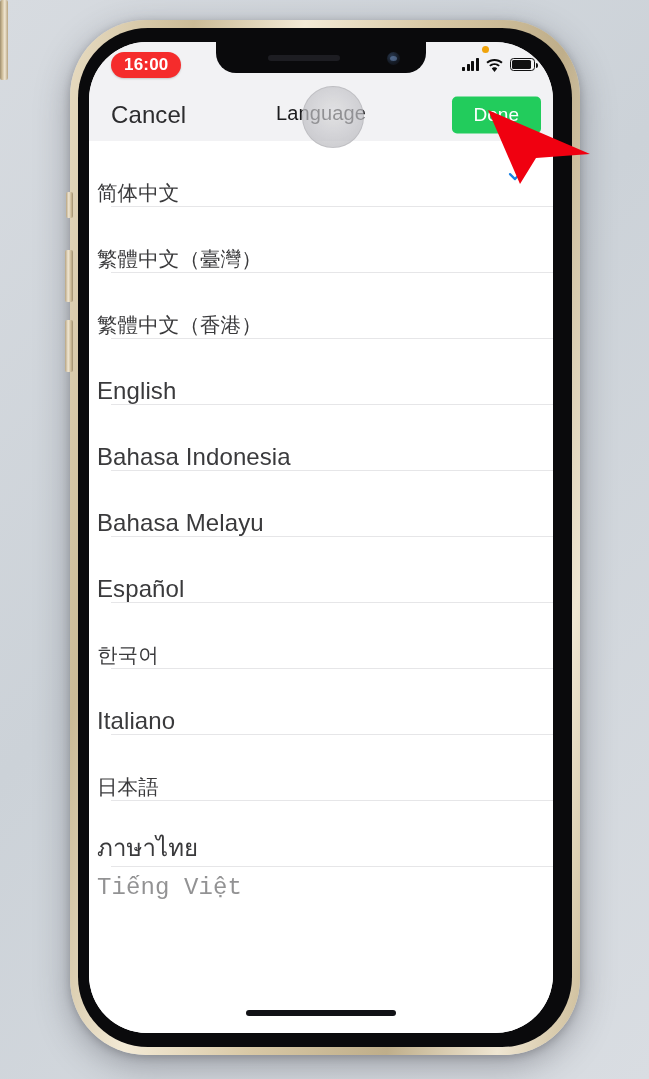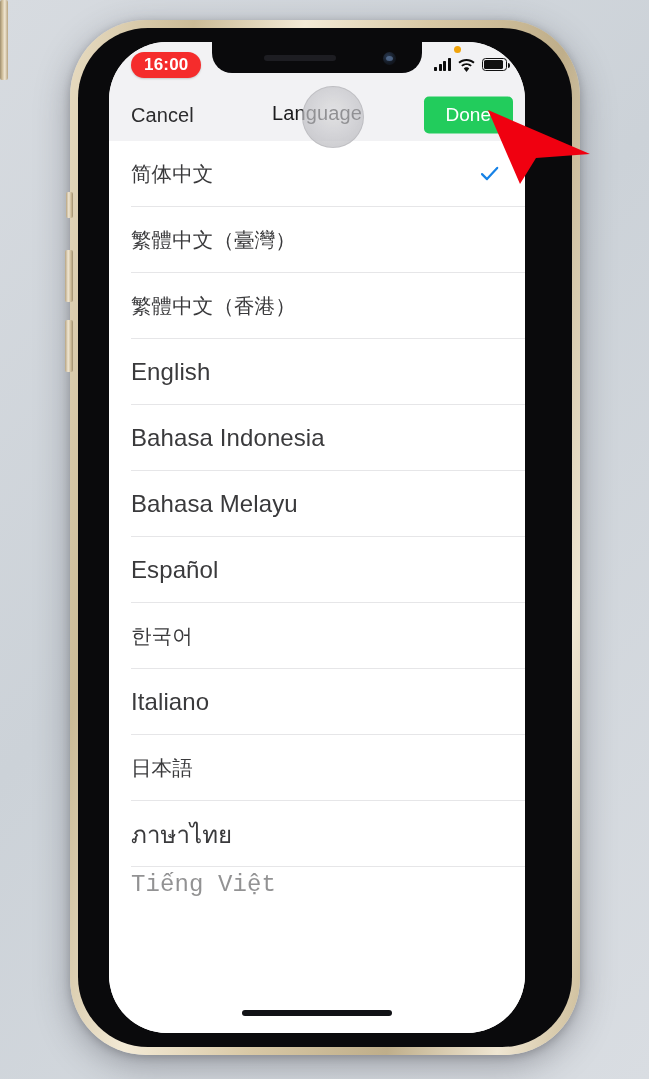--- a/index.html
+++ b/index.html
@@ -21,22 +21,22 @@
     background:linear-gradient(100deg,#e8dcc2 0%,#cbbb97 18%,#f3ead6 34%,#d9c9a6 52%,#bfae8a 72%,#efe6d2 88%,#cdbd99 100%);
     box-shadow:0 10px 34px rgba(60,60,70,.40), 0 2px 8px rgba(0,0,0,.20);
   }
   .phone-bezel{
     position:absolute; left:78px; top:28px;
     width:494px; height:1019px;
     border-radius:70px;
     background:#0a0a0c;
   }
   .screen{
-    position:absolute; left:109px; top:42px;
-    width:416px; height:991px;
+    position:absolute; left:89px; top:42px;
+    width:464px; height:991px;
     border-radius:58px;
     background:#ffffff;
     overflow:hidden;
   }
 
   
   .btn-side{ position:absolute; background:linear-gradient(90deg,#b7a482,#f0e6d2 40%,#cbb994 75%,#9e8e6f); border-radius:2px; }
   .btn-mute { left:66px; top:192px;  width:7px; height:26px; }
   .btn-vol-up{ left:65px; top:250px; width:8px; height:52px; }
   .btn-vol-dn{ left:65px; top:320px; width:8px; height:52px; }
@@ -108,21 +108,21 @@
 
   
   .navbar{
     position:absolute; top:46px; left:0; right:0; height:53px;
     background:#f2f2f4;
     display:flex; align-items:center;
     z-index:18;
   }
   .nav-cancel{
     position:absolute; left:22px; top:50%; transform:translateY(-50%);
-    font-size:20px; color:#2c2c2e; letter-spacing:.1px;
+    font-size:24px; color:#2c2c2e; letter-spacing:.1px;
   }
   .nav-title{
     position:absolute; left:50%; transform:translateX(-50%);
     top:50%; margin-top:-13px;
     font-size:20px; color:#1c1c1e; letter-spacing:.1px;
   }
   .nav-done{
     position:absolute; right:12px; top:50%; transform:translateY(-50%);
     background:#22cc5c; color:#ffffff;
     font-size:19px; font-weight:500;
@@ -132,22 +132,22 @@
   }
 
   
   .list{
     position:absolute; top:99px; left:0; right:0; bottom:0;
     background:#ffffff;
     overflow:hidden;
   }
   .row{
     position:relative; height:66px;
-    display:flex; align-items:center;
-    padding:0 22px;
+    display:flex; align-items:flex-end;
+    padding:0 8px;
   }
   .row::after{
     content:""; position:absolute; left:22px; right:0; bottom:0;
     height:1px; background:#e6e6e8;
   }
   .row .label{
     font-size:24px; color:#3a3a3c; letter-spacing:.1px;
   }
   .row.cjk .label{ font-size:20.5px; }
   .check{

